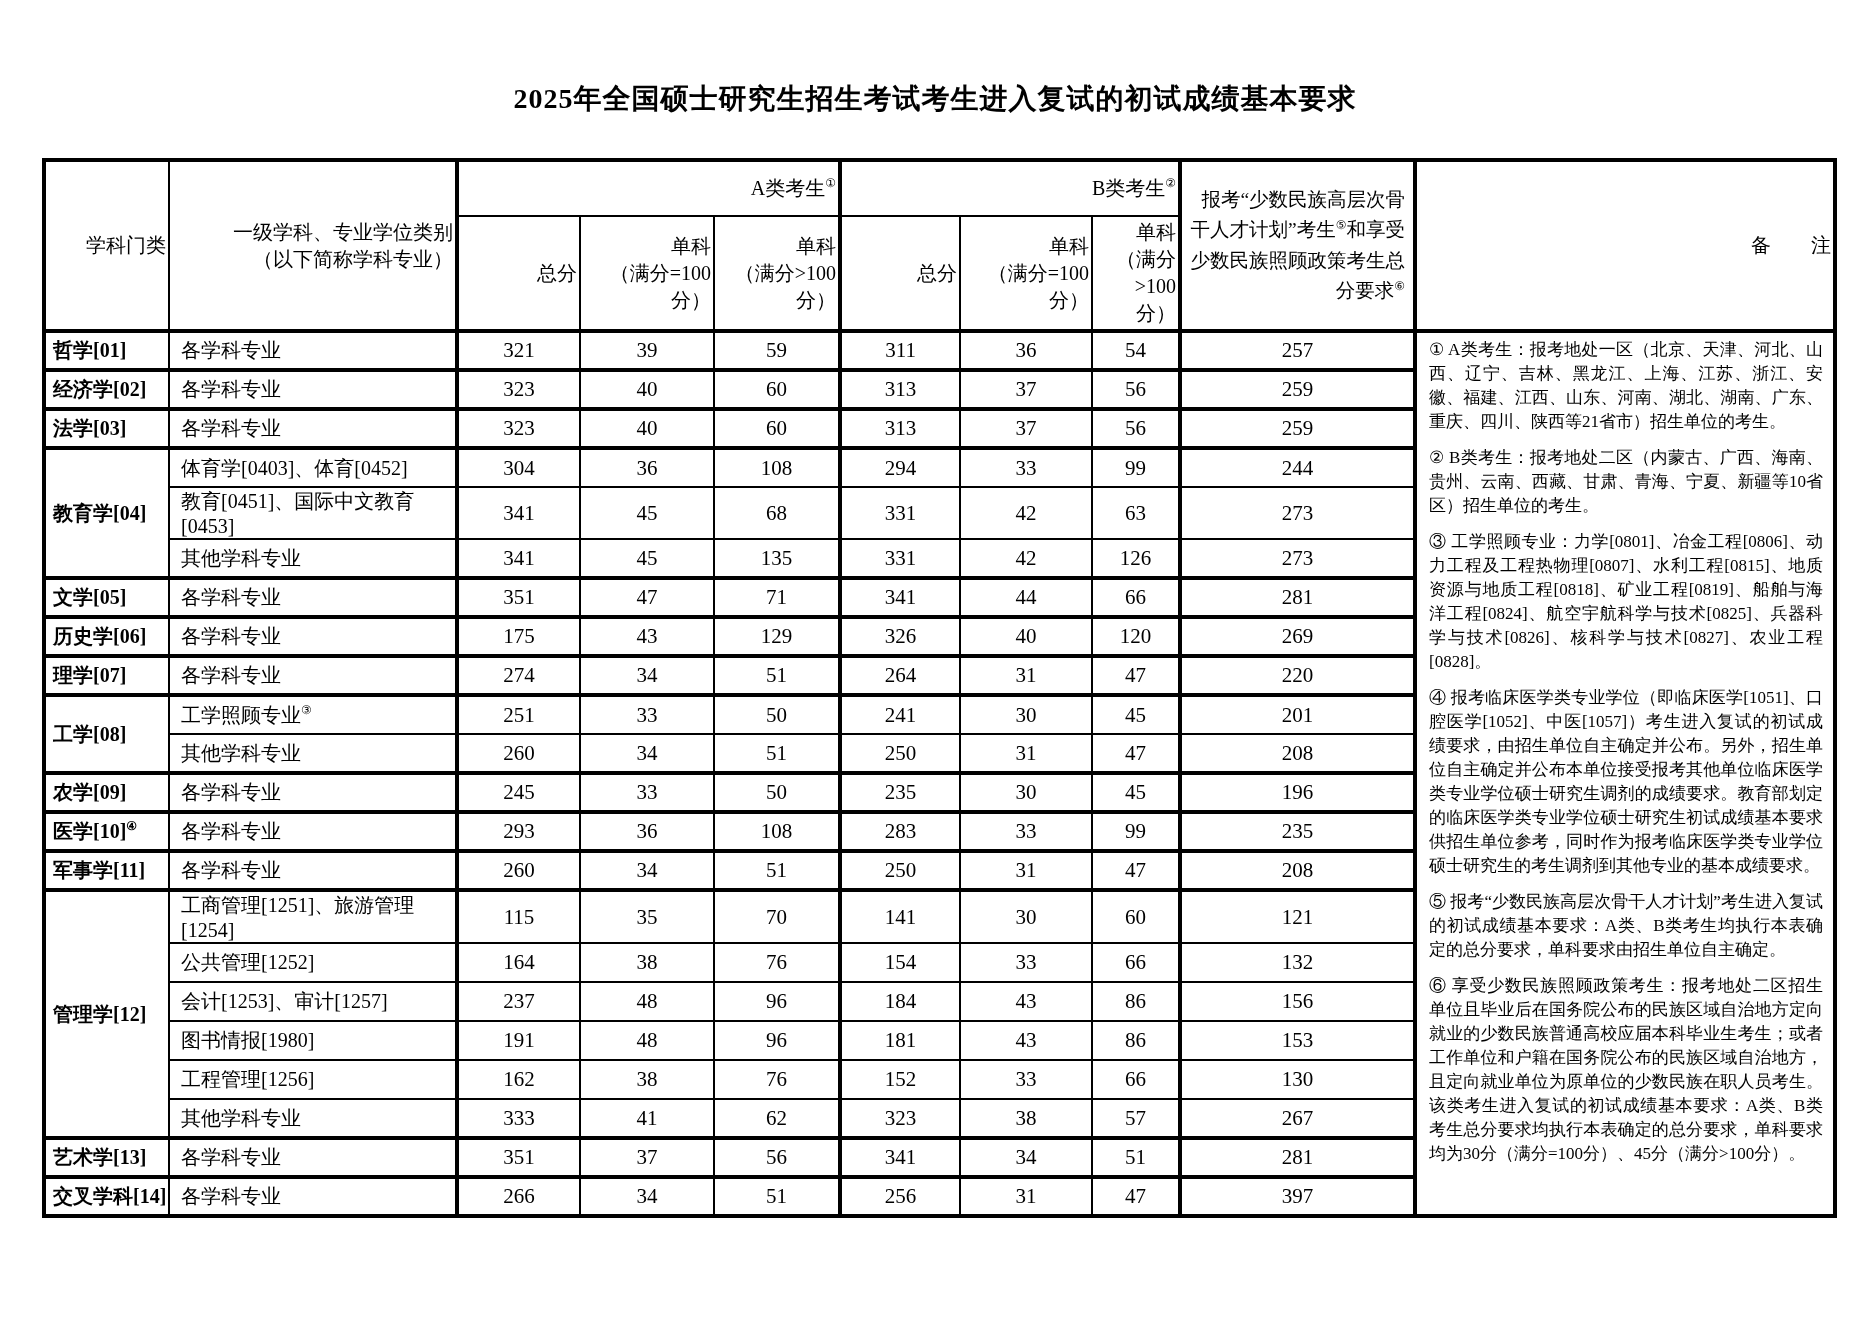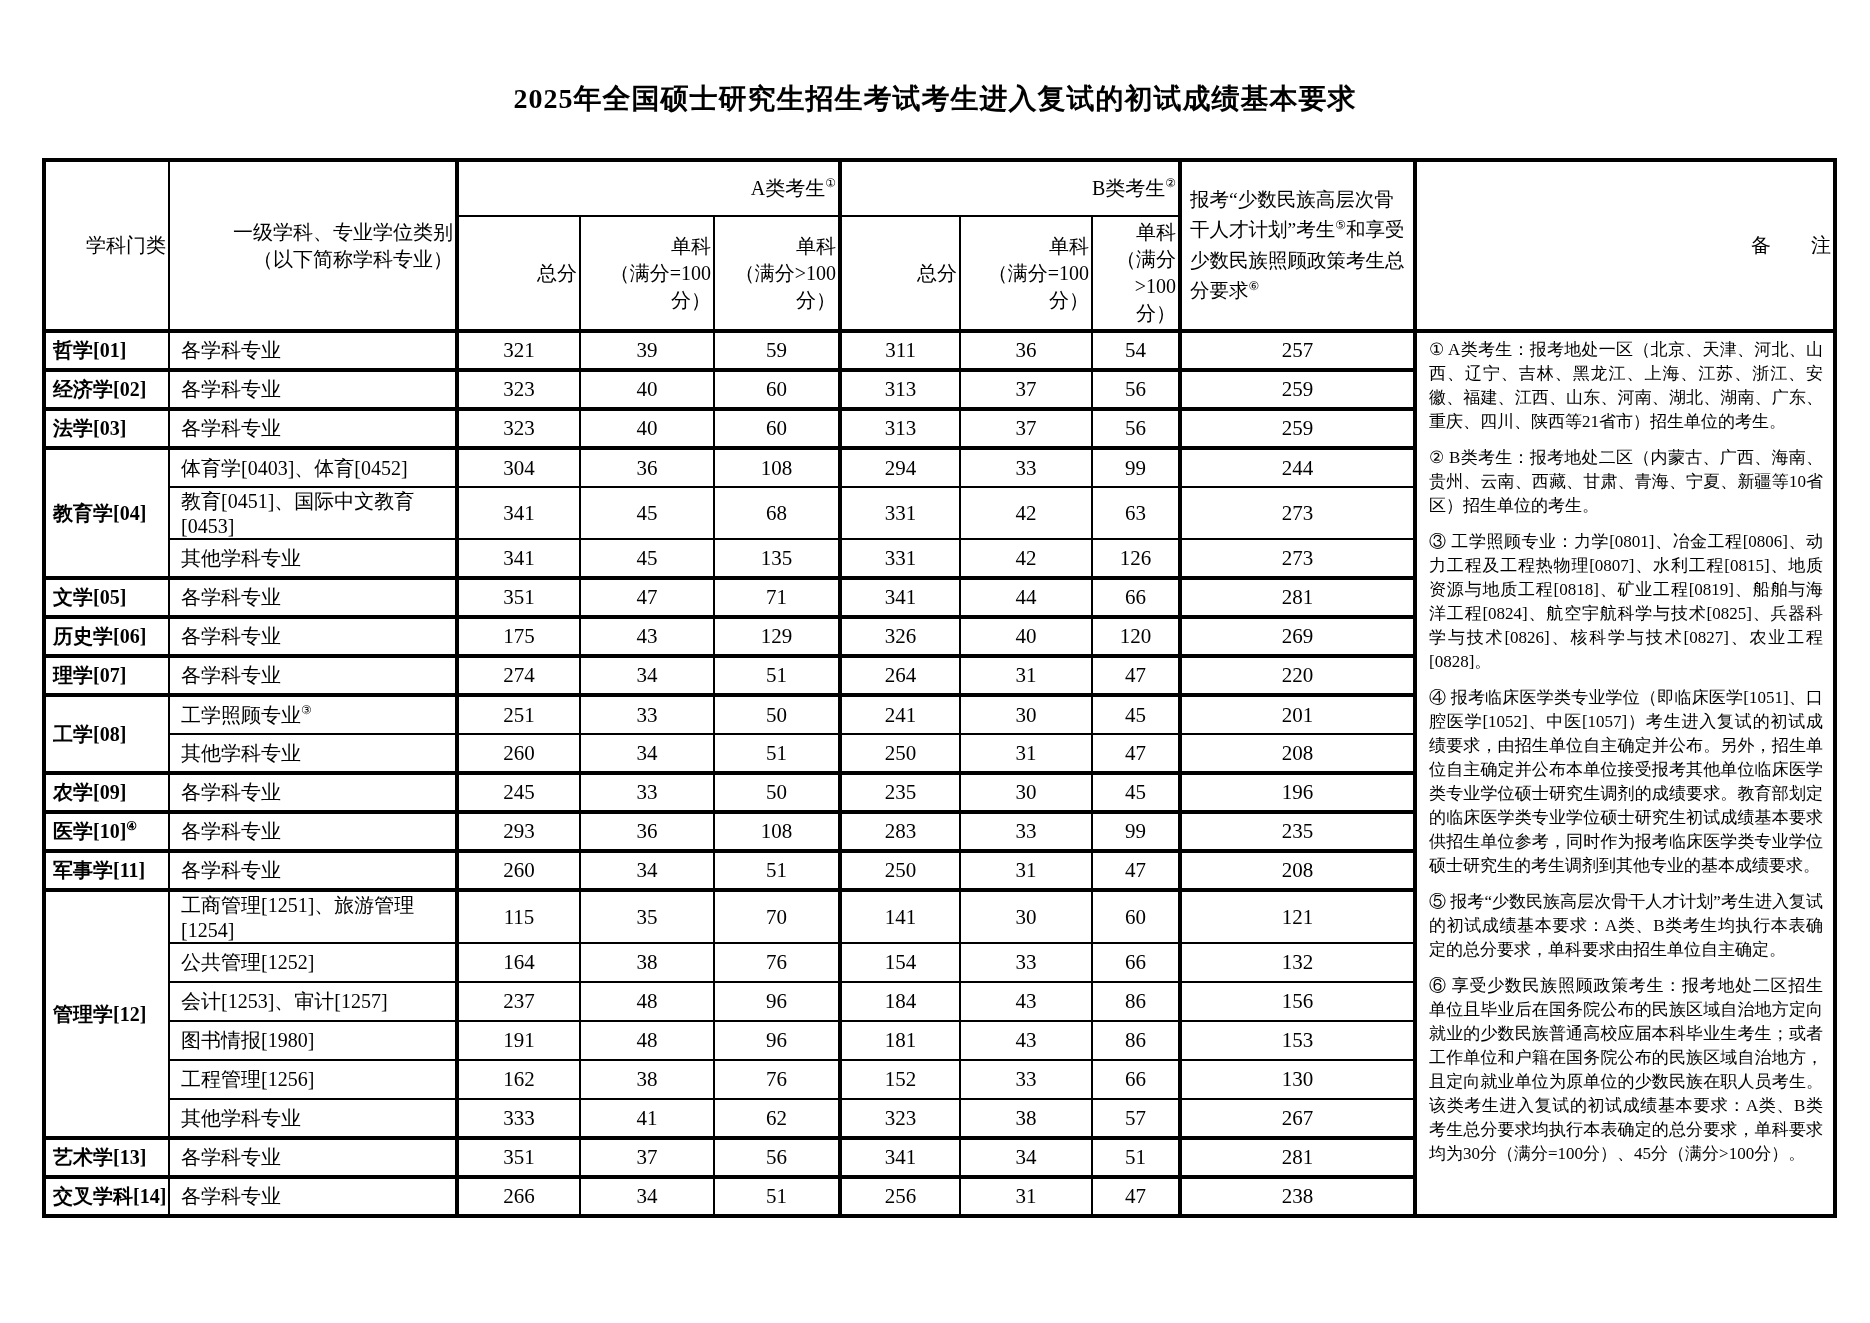--- a/index.html
+++ b/index.html
@@ -31,21 +31,21 @@
     font-size: 20px;
     text-align: right;
     vertical-align: middle;
     white-space: pre-line;
     line-height: 1.35;
     padding: 2px;
   }
   thead tr.hrow1 { height: 56px; }
   thead tr.hrow2 { height: 78px; }
   th.special-header {
-    text-align: left;
+    text-align: right;
     padding: 4px 8px;
     font-size: 19.5px;
     line-height: 1.55;
     white-space: normal;
   }
   tbody td { height: 39px; font-size: 20px; vertical-align: middle; }
   td.cat  { padding-left: 7px; font-weight: bold;  }
   td.disc { padding-left: 11px; }
   td.num  { text-align: center; font-size: 21px; }
   td.remarks {
@@ -337,16 +337,16 @@
       </tr>
       <tr class="group-start">
         <td class="cat" rowspan="1">交叉学科[14]</td>
         <td class="disc">各学科专业</td>
         <td class="num thick-left">266</td>
         <td class="num">34</td>
         <td class="num">51</td>
         <td class="num thick-left">256</td>
         <td class="num">31</td>
         <td class="num">47</td>
-        <td class="num thick-left">238</td>
+        <td class="num thick-left">397</td>
       </tr>
     </tbody>
 </table>
 
 </body></html>

